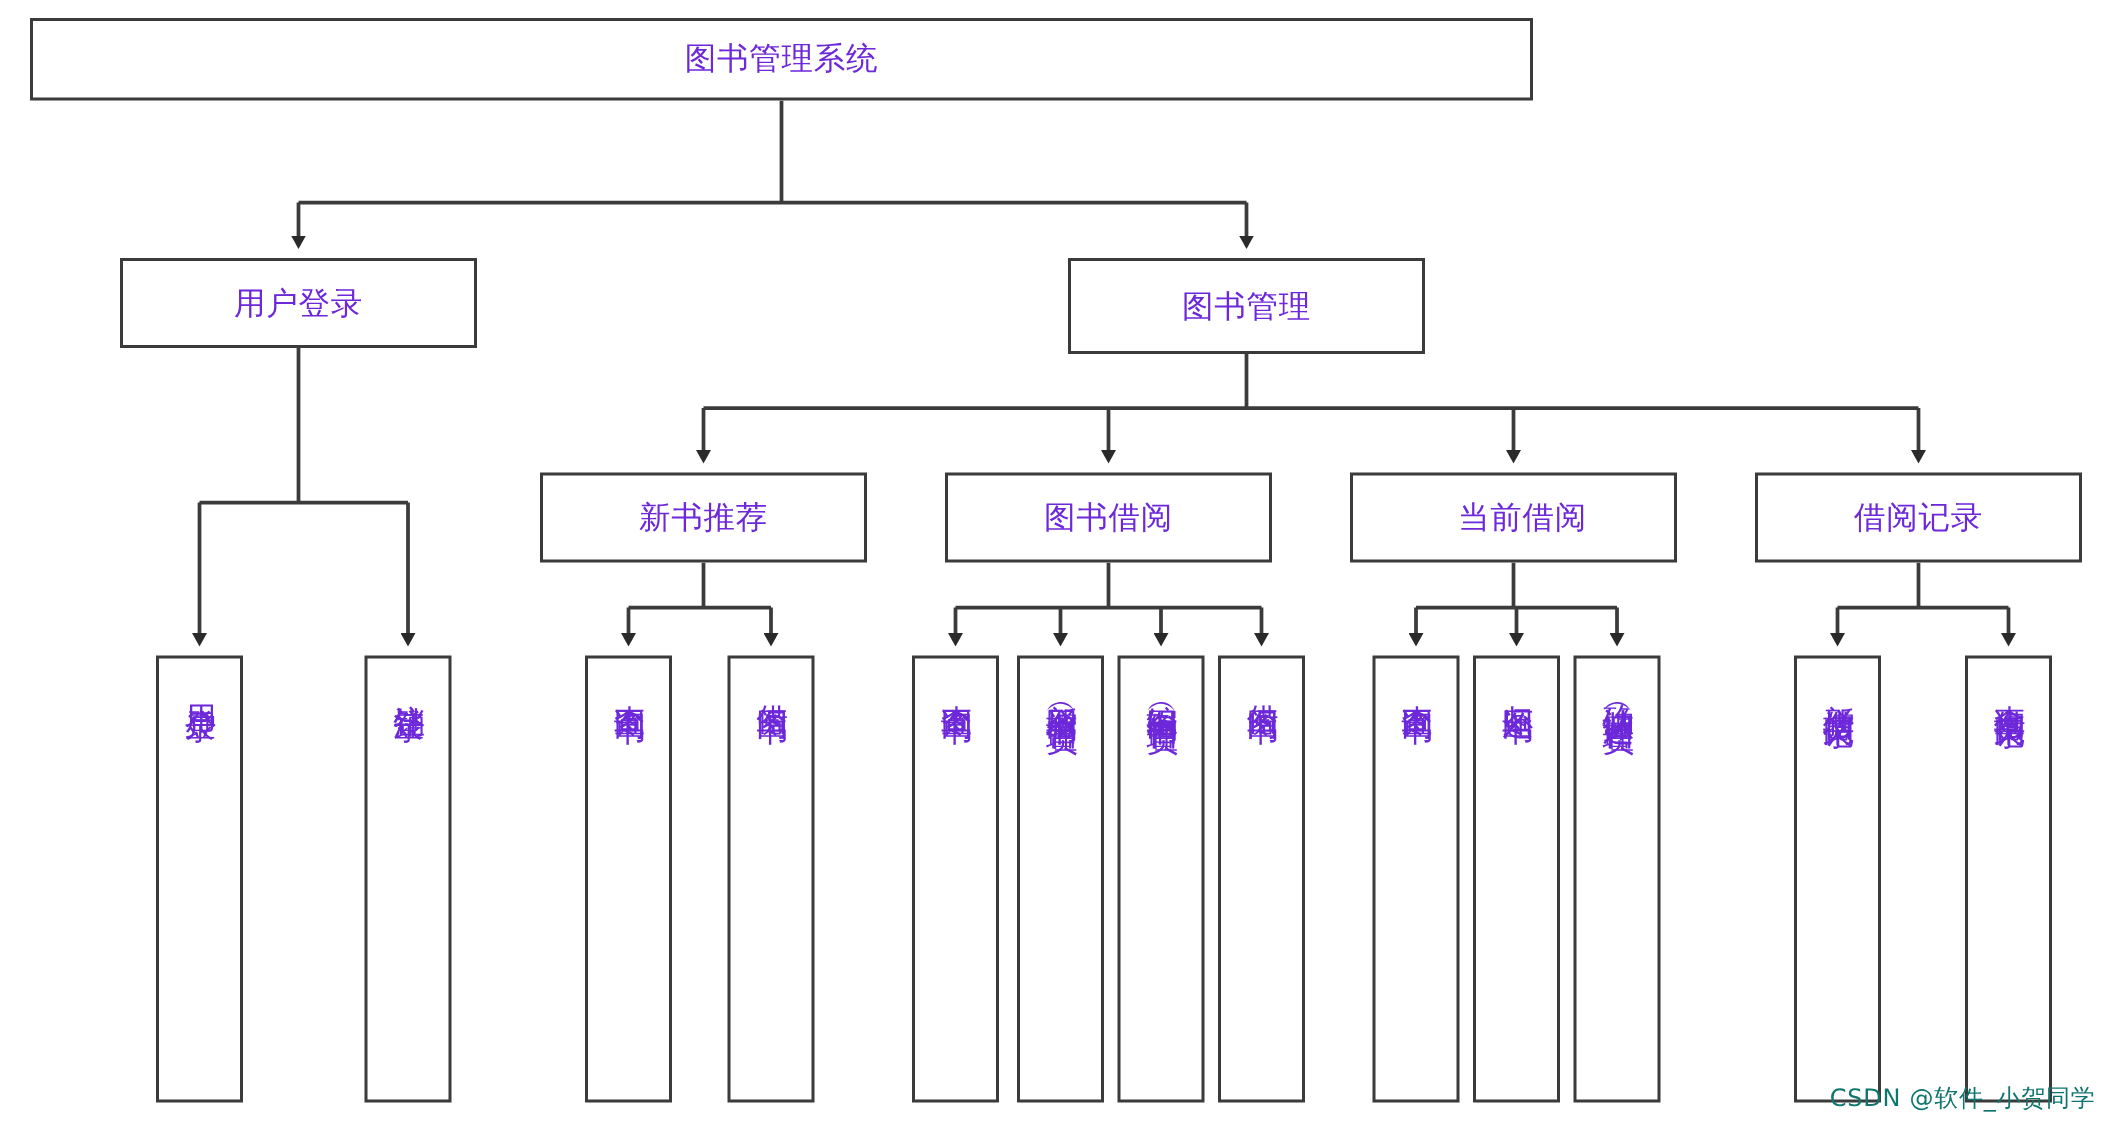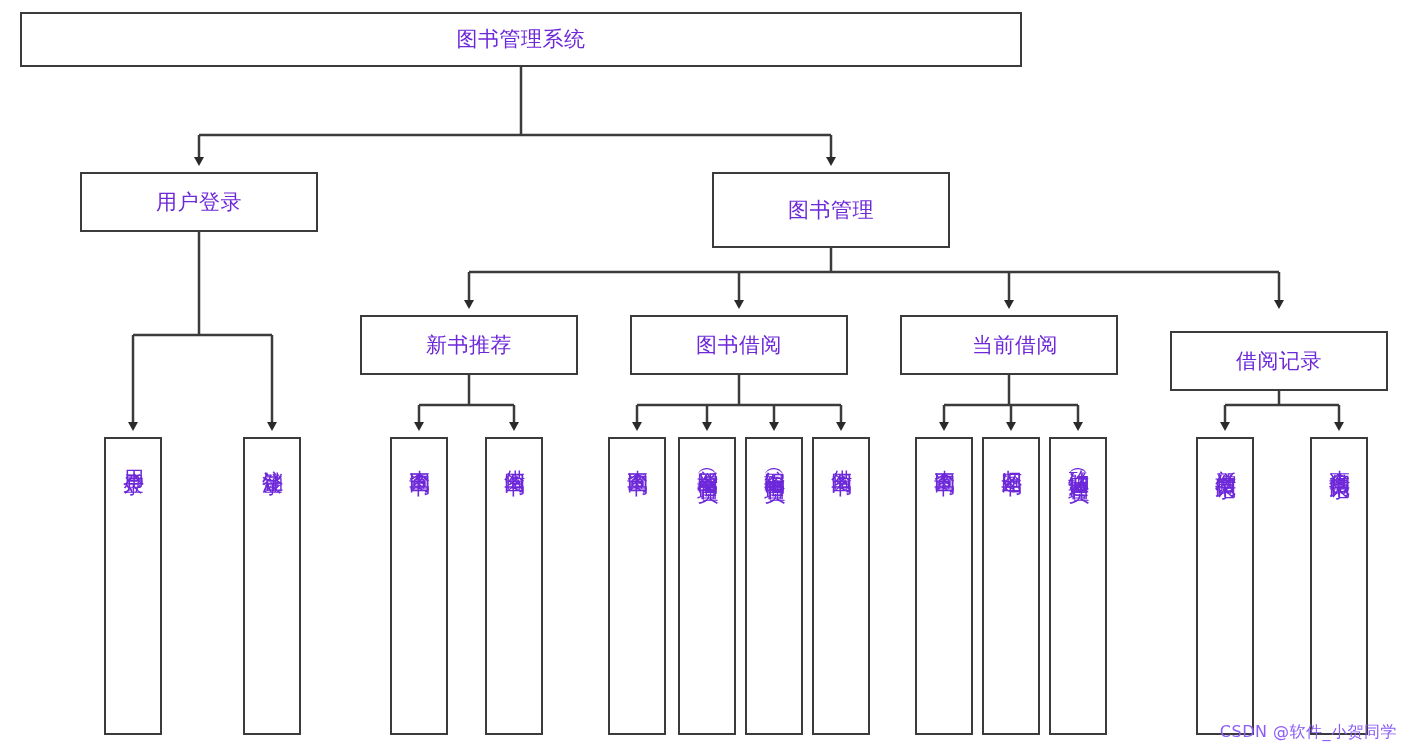--- a/index.html
+++ b/index.html
@@ -50,21 +50,21 @@
     font-size: 21px;
     line-height: 1.32;
     letter-spacing: 2px;
     white-space: pre;
   }
   .watermark {
     position: absolute;
     right: 8px;
     bottom: 4px;
     font-size: 16px;
-    color: #8b5cf6;
+    color: #0f766e;
     letter-spacing: 0.5px;
     white-space: nowrap;
     pointer-events: none;
     margin-top: 20px;
   }
 </style>
 </head>
 <body>
 
 <div id="diagram-root">
@@ -119,34 +119,34 @@
     </g>
   </svg>
 
   <div class="node" style="left:20px; top:12px; width:1002px; height:55px;">
     <span class="node-label">图书管理系统</span>
   </div>
 
   <div class="node" style="left:80px; top:172px; width:238px; height:60px;">
     <span class="node-label">用户登录</span>
   </div>
-  <div class="node" style="left:712px; top:172px; width:238px; height:76px;font-family:Liberation Serif, serif;">
+  <div class="node" style="left:712px; top:172px; width:238px; height:64px;font-family:Liberation Serif, serif;">
     <span class="node-label">图书管理</span>
   </div>
 
   <div class="node" style="left:360px; top:315px; width:218px; height:60px;">
     <span class="node-label">新书推荐</span>
   </div>
   <div class="node" style="left:630px; top:315px; width:218px; height:60px;">
     <span class="node-label">图书借阅</span>
   </div>
   <div class="node" style="left:900px; top:315px; width:218px; height:60px;padding-left:12px;">
     <span class="node-label">当前借阅</span>
   </div>
-  <div class="node" style="left:1170px; top:315px; width:218px; height:60px;margin-top:16px;">
+  <div class="node" style="left:1170px; top:315px; width:218px; height:60px;">
     <span class="node-label">借阅记录</span>
   </div>
 
   <div class="node vertical" style="left:104px; top:437px; width:58px; height:298px;">
     <span class="node-label">用户登录</span>
   </div>
   <div class="node vertical" style="left:243px; top:437px; width:58px; height:298px;">
     <span class="node-label">注销登录</span>
   </div>
   <div class="node vertical" style="left:390px; top:437px; width:58px; height:298px;">

